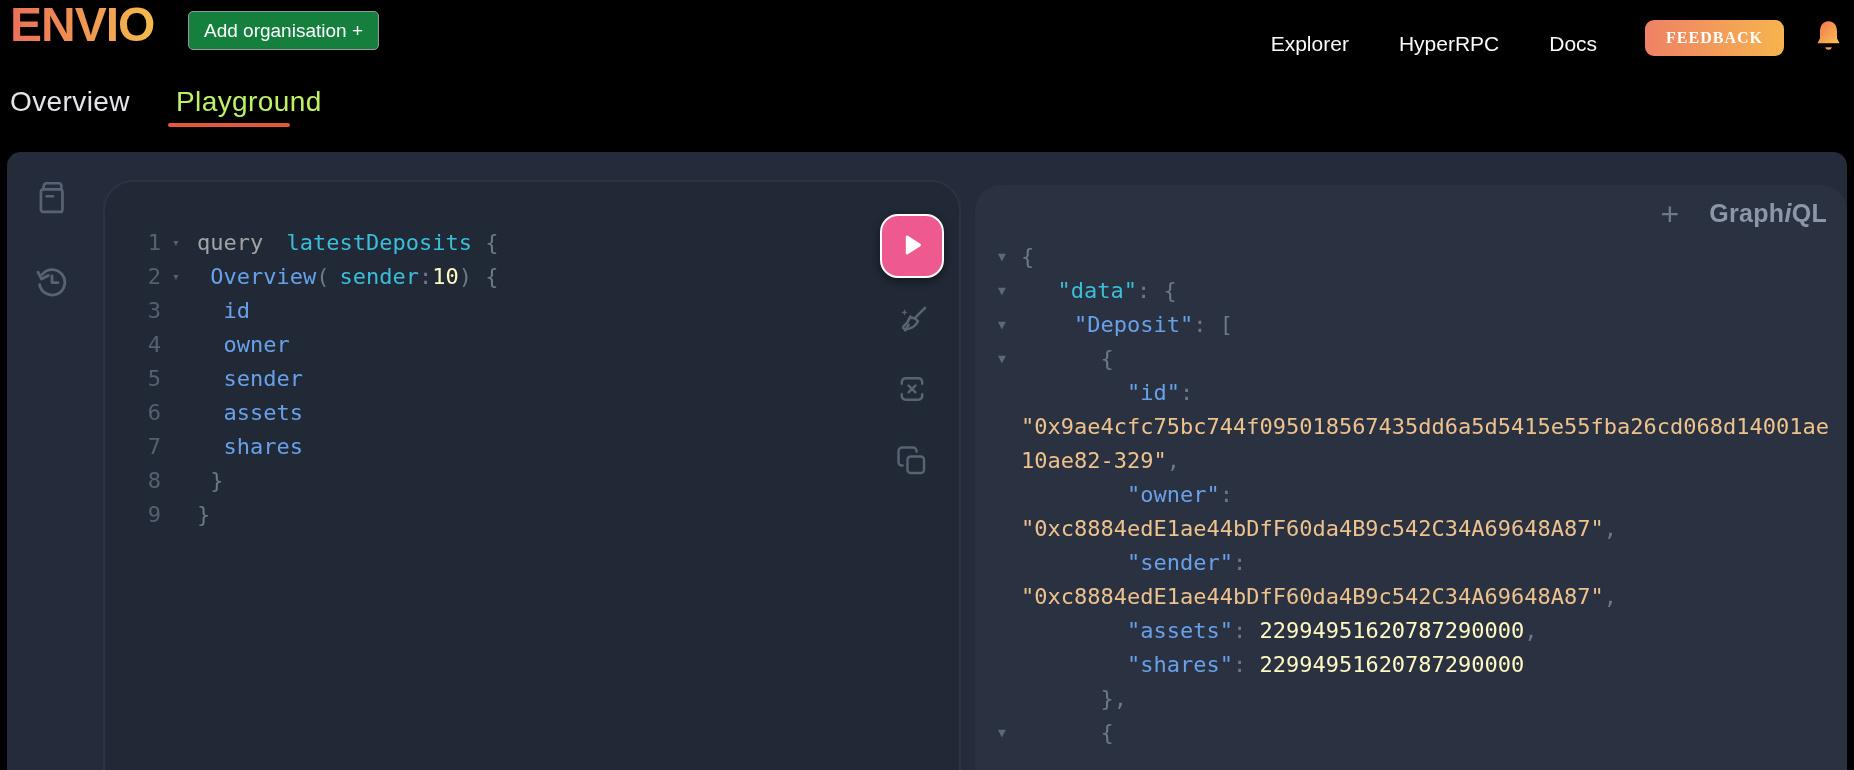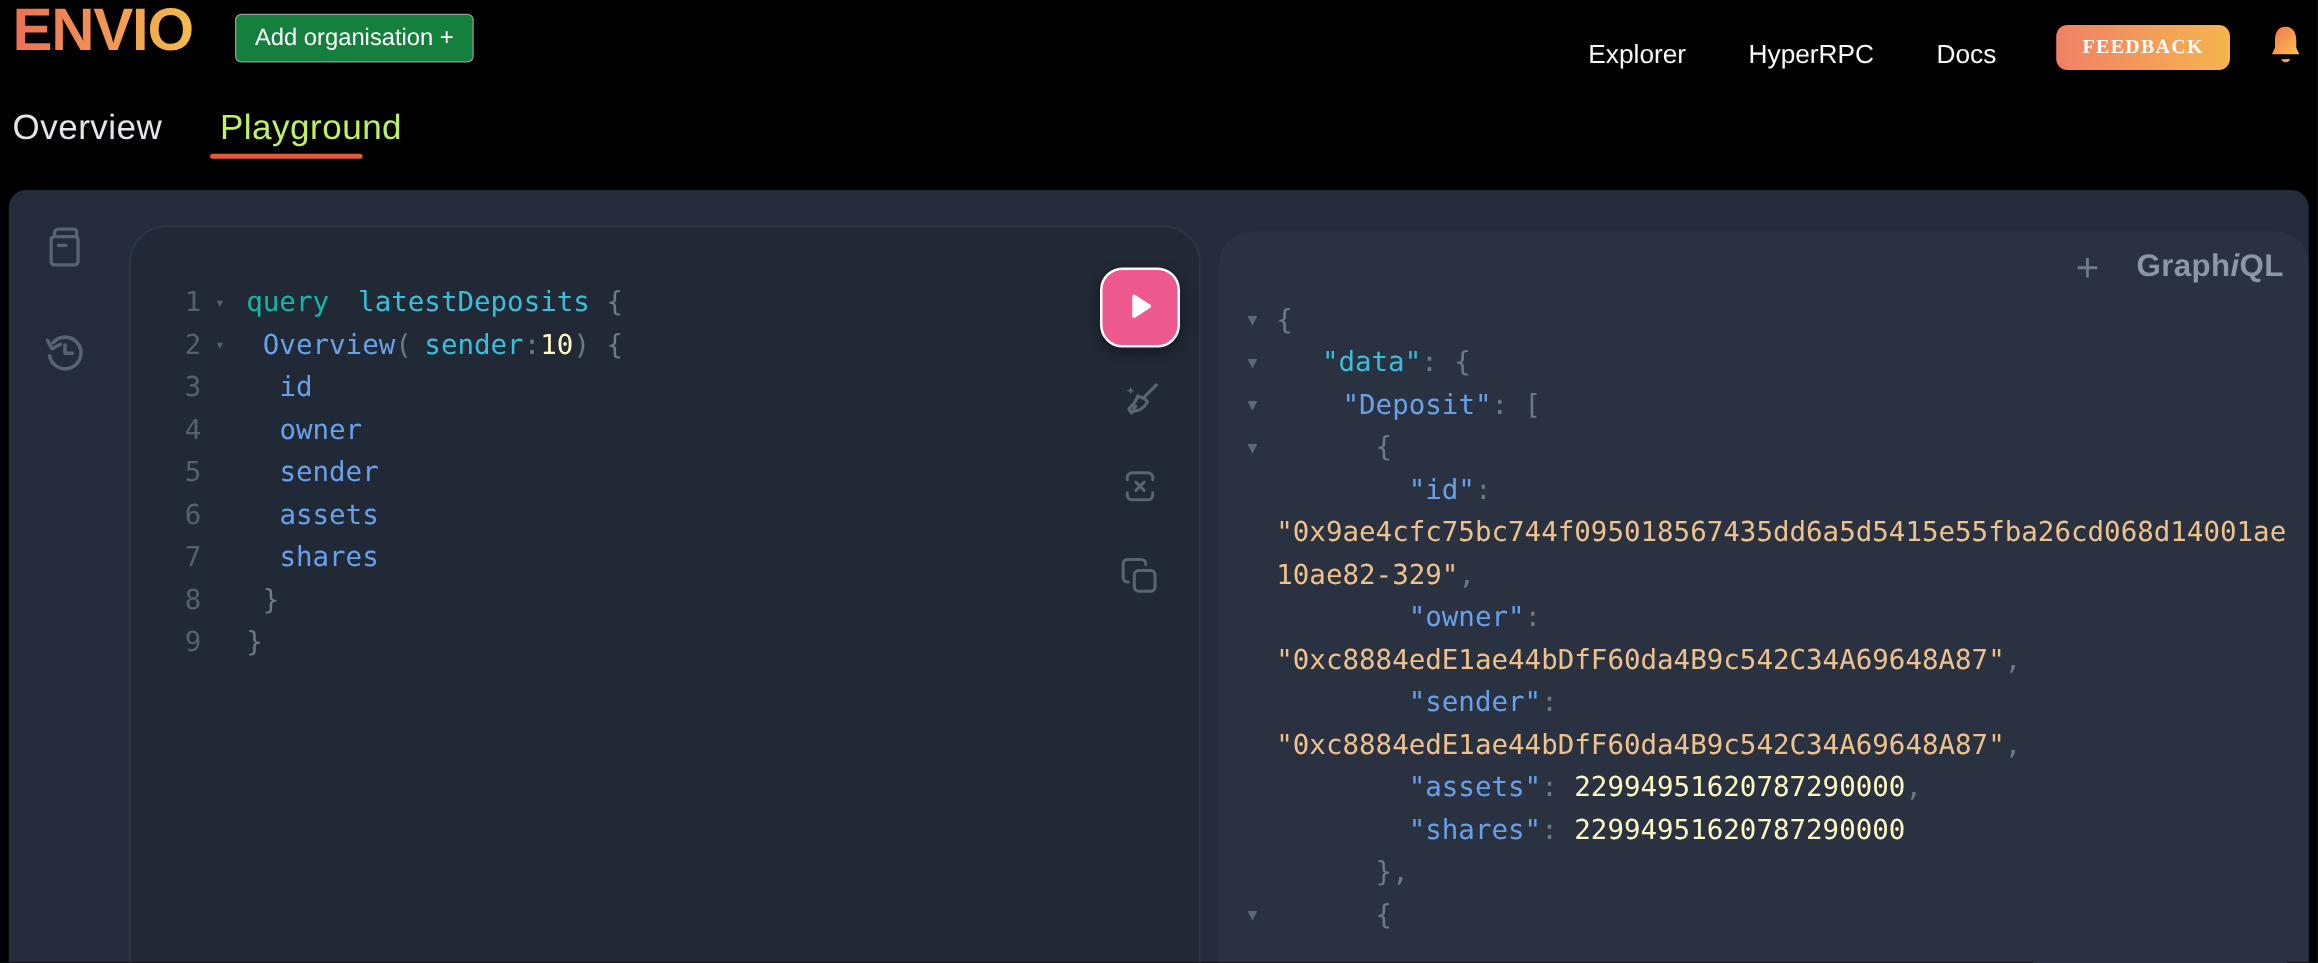--- a/index.html
+++ b/index.html
@@ -41,21 +41,21 @@
 
   
   .editor-panel { position:absolute; left:96px; top:28px; width:858px; height:622px;
                   background:#212936; border:2px solid #2c3443; border-radius:30px; }
   .code-line { display:flex; height:34px; line-height:34px;
                font-family:"DejaVu Sans Mono", monospace; font-size:22px; }
   .code { white-space:pre; padding-left:6px; }
   .fold { width:30px; text-align:center; color:#566071; font-size:13px; flex:none; }
   .editor-code { position:absolute; left:12px; top:44px; }
   .editor-code .ln { width:44px; text-align:right; color:#566071; flex:none; }
-  .tk-kw { color:#14b8a6; } .tk-cy { color:#3abfdb;margin-left:10px; } .tk-bl { color:#68a1ea; }
+  .tk-kw { color:#a3a3a3; } .tk-cy { color:#3abfdb;margin-left:10px; } .tk-bl { color:#68a1ea; }
   .tk-gr { color:#fef9c3; } .tk-or { color:#eec28c; } .tk-pu { color:#6e7887; }
 
   .toolbar { position:absolute; left:774px; top:32px; width:66px; display:flex;
              flex-direction:column; align-items:center; }
   .play { width:64px; height:64px; border-radius:18px; background:#ee5a8f;
           border:2.5px solid #fff; box-shadow:0 3px 10px rgba(0,0,0,.45);
           display:flex; align-items:center; justify-content:center; cursor:pointer; }
   .icon-btn { background:none; border:none; cursor:pointer; line-height:0; }
   .ib-prettify { margin-top:25px; } .ib-merge { margin-top:33px; } .ib-copy { margin-top:38px; }
 

